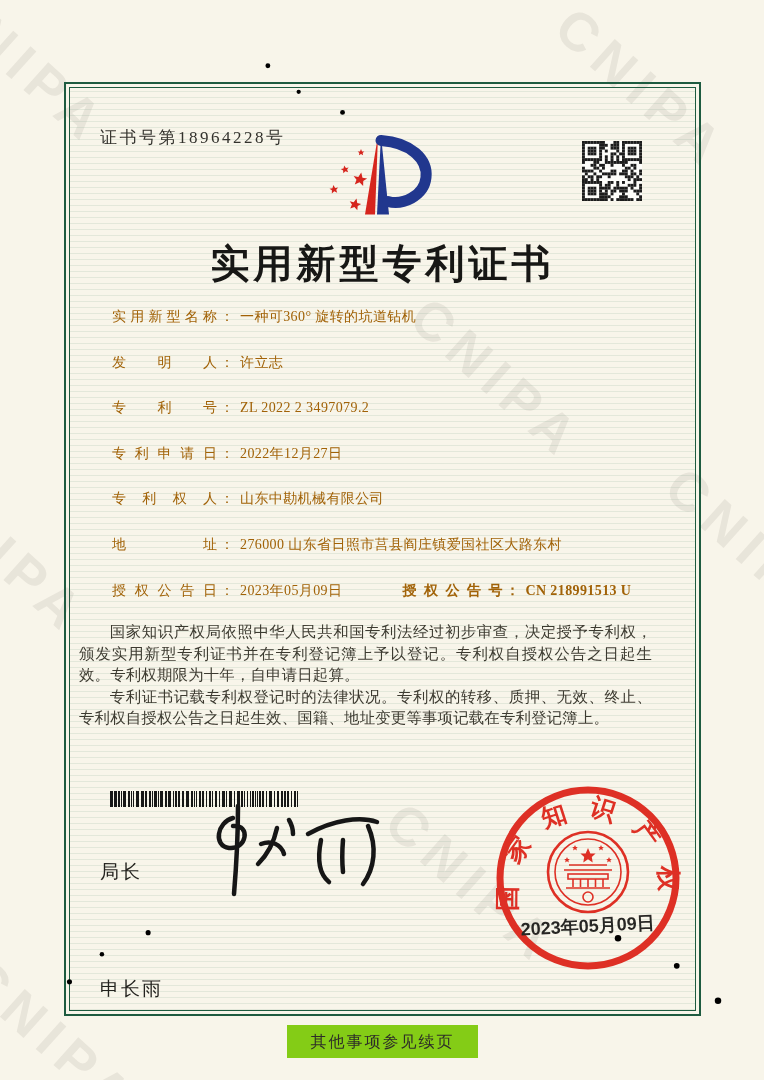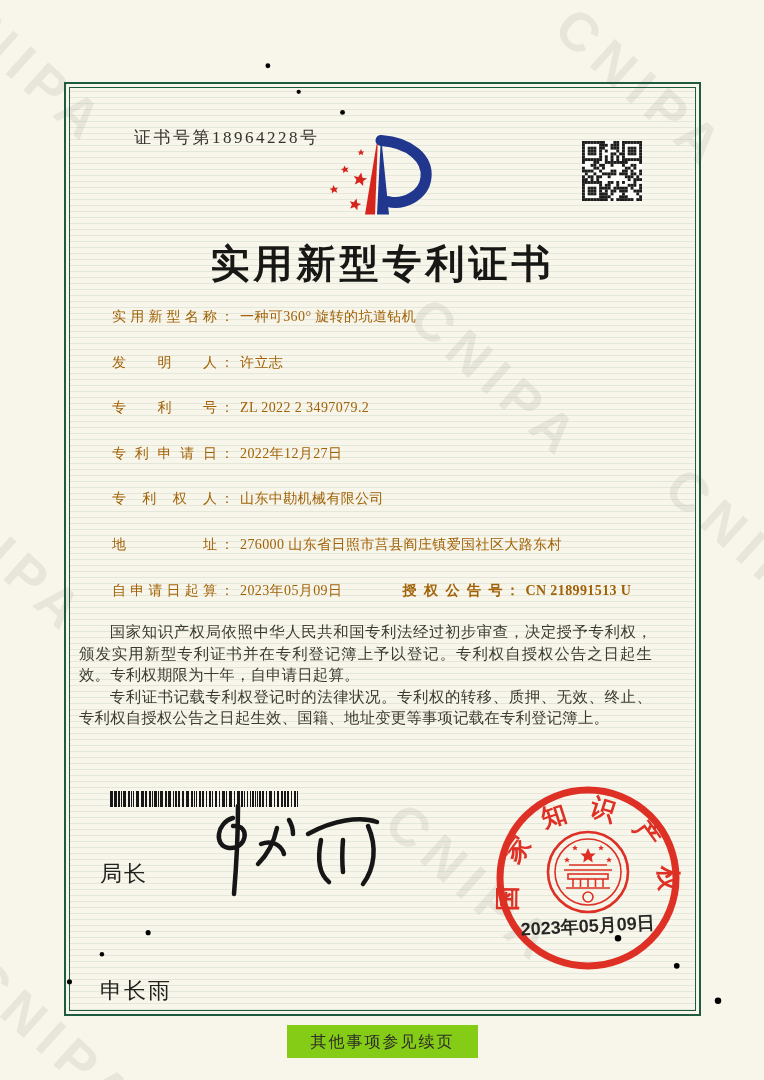--- a/index.html
+++ b/index.html
@@ -34,21 +34,21 @@
     position:absolute; inset:3px;
     border:1.2px solid var(--frame-green);
     background-image:repeating-linear-gradient(0deg,
       rgba(125,165,140,0.17) 0px, rgba(125,165,140,0.17) 1px,
       rgba(0,0,0,0) 1px, rgba(0,0,0,0) 6px);
   }
   .flourish{ position:absolute; pointer-events:none; }
   
   .cert-no{
     position:absolute; left:100px; top:126px;
-    font-size:17px; letter-spacing:2.5px; color:#33322d;margin-left:34px;
+    font-size:17px; letter-spacing:2.5px; color:#33322d;
   }
   .logo{ position:absolute; left:325px; top:131px; width:110px; height:88px; }
   .qr{ position:absolute; left:582px; top:141px; width:60px; height:60px; background:#fdfdfa; }
   .title{
     position:absolute; left:64px; top:237px; width:637px;
     text-align:center; font-size:39px; font-weight:700;
     letter-spacing:4px; color:#171715;
   }
   
   .fields{ position:absolute; left:112px; top:304px; width:566px; font-size:14px; color:#a16207; }
@@ -68,21 +68,21 @@
     color:#3c3a30; letter-spacing:0.2px;
   }
   .body-text p{ margin:0; text-indent:2em; }
   
   .barcode{ position:absolute; left:110px; top:791px; width:193px; height:16px; }
   .signature{ position:absolute; left:205px; top:800px; width:210px; height:110px; }
   .signature path{ stroke:#161616; fill:none; stroke-width:4.5; stroke-linecap:round; stroke-linejoin:round; }
   .sig-role,.sig-name{
     position:absolute; left:100px;
     font-family:"Liberation Sans","DejaVu Sans",sans-serif;
-    font-size:22px; color:#23221e; letter-spacing:2px;
+    font-size:19px; color:#23221e; letter-spacing:2px;
   }
   .sig-role{ top:859px; }
   .sig-name{ top:936px;margin-top:40px; }
   .seal{ position:absolute; left:490px; top:780px; width:196px; height:196px; opacity:0.94; }
   .seal .ring{ stroke:var(--seal-red); fill:none; stroke-width:7; }
   .seal .emb{ stroke:var(--seal-red); fill:none; stroke-width:2.6; }
   .seal .embthin{ stroke:var(--seal-red); fill:none; stroke-width:1.6; }
   .seal .star{ fill:var(--seal-red); }
   .seal-text{ fill:var(--seal-red); font-size:25px; font-weight:700; letter-spacing:20px;
               font-family:"Liberation Serif","DejaVu Serif",serif; }
@@ -433,21 +433,21 @@
       <span class="flabel">专利权人</span>
         <span class="colon">：</span>
         <span class="fvalue">山东中勘机械有限公司</span>
     </div>
     <div class="frow">
       <span class="flabel">地址</span>
         <span class="colon">：</span>
         <span class="fvalue">276000 山东省日照市莒县阎庄镇爱国社区大路东村</span>
     </div>
     <div class="frow">
-      <span class="flabel">自申请日起算</span>
+      <span class="flabel">授权公告日</span>
         <span class="colon">：</span>
         <span class="fvalue">2023年05月09日</span>
       <span class="grant-no-group">
         <span class="flabel flabel2">授权公告号</span>
           <span class="colon">：</span>
           <span class="fvalue">CN 218991513 U</span>
       </span>
     </div>
   </div>
 

